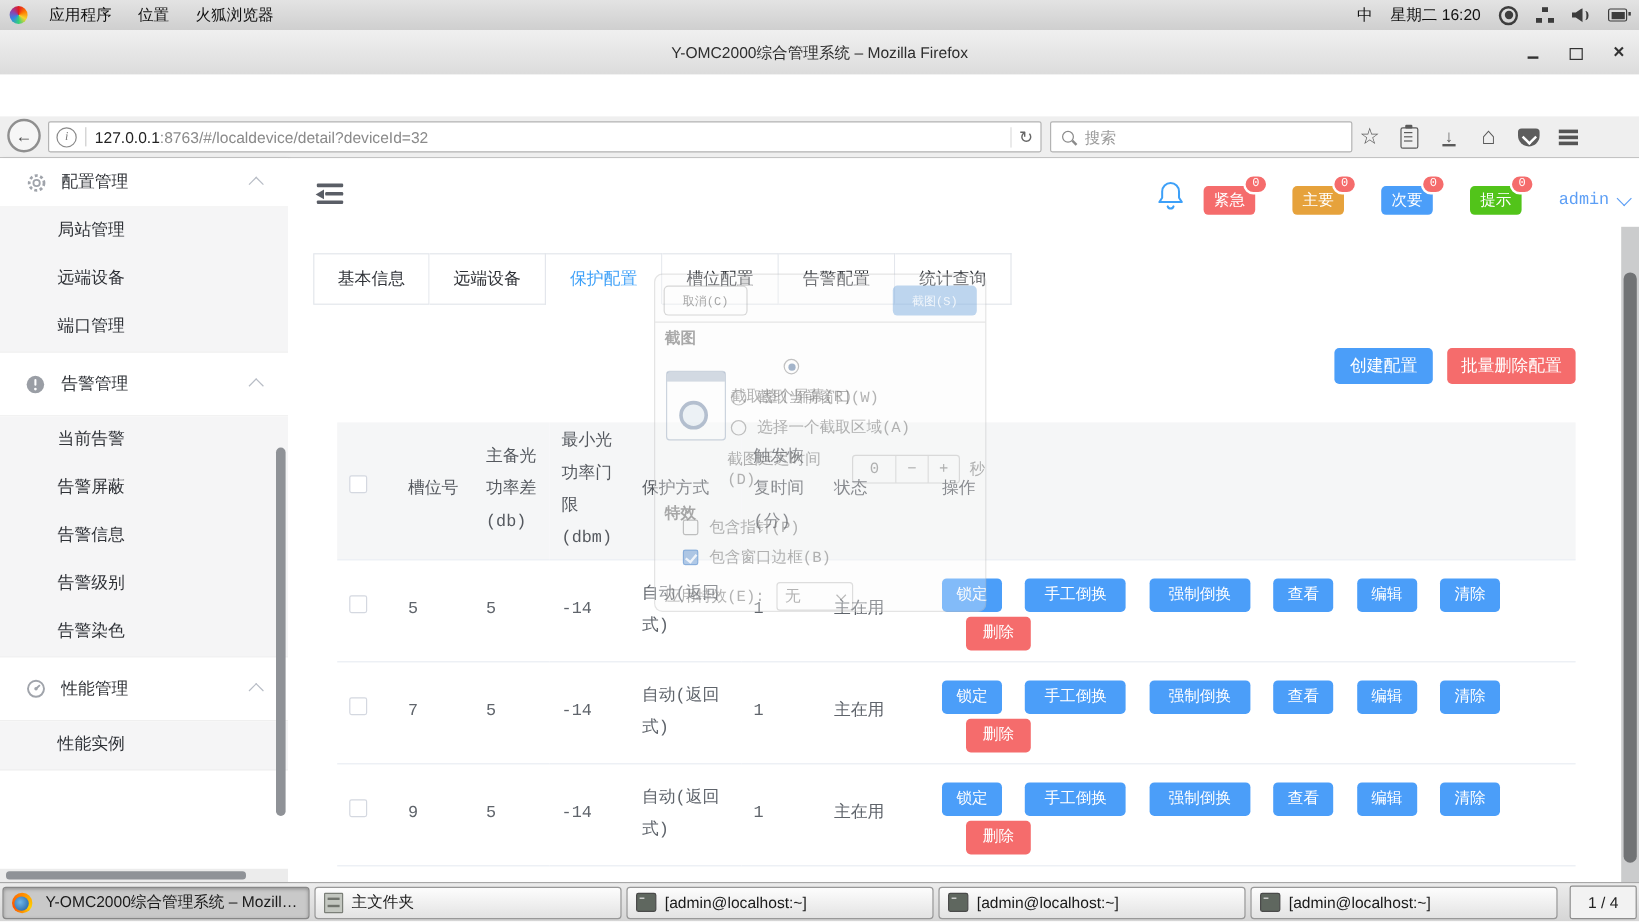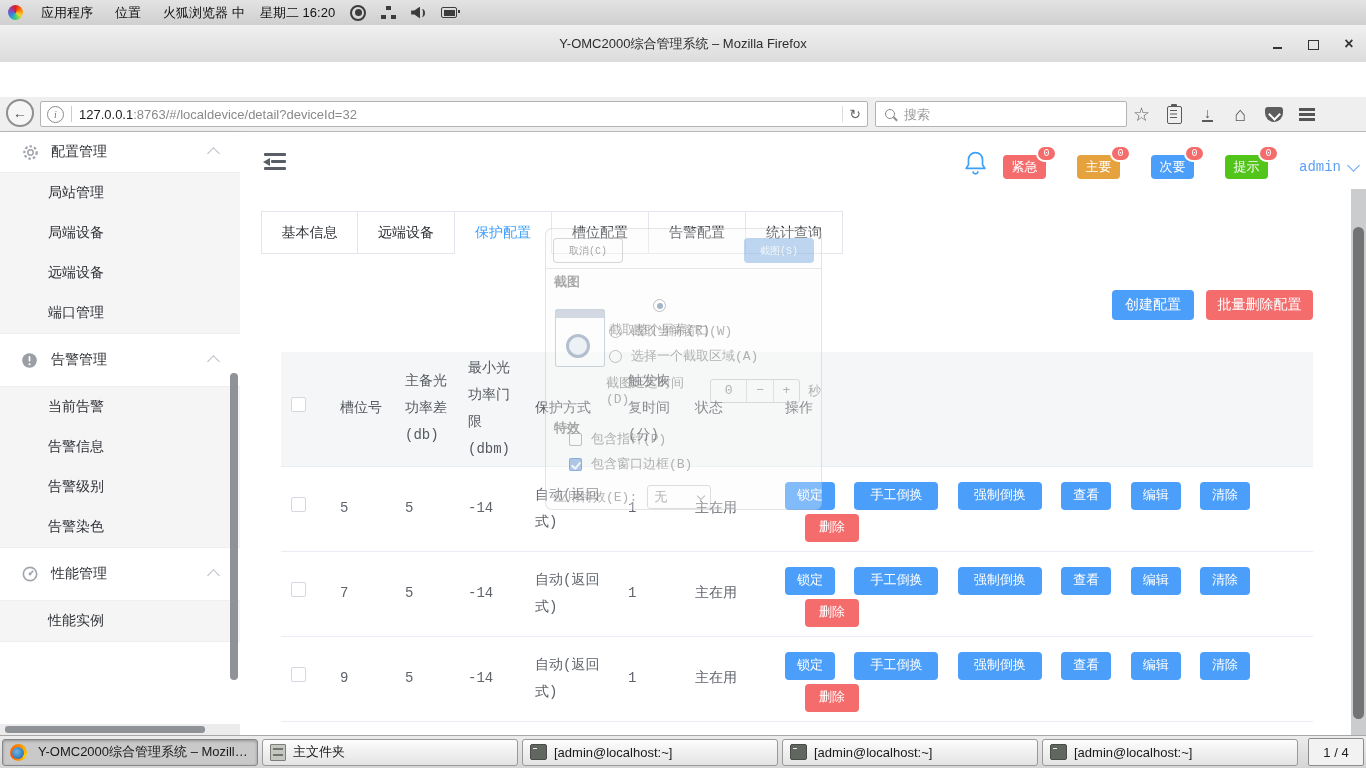--- a/index.html
+++ b/index.html
@@ -1,20 +1,20 @@
 <!DOCTYPE html>
 <html><head>
 <meta charset="utf-8">
 <style>
   html,body{margin:0;padding:0;}
   .screen{position:relative;width:1366px;height:768px;overflow:hidden;background:#fff;
           font-family:"Liberation Sans","DejaVu Sans",sans-serif;-webkit-font-smoothing:antialiased;}
   
   .syspanel{position:absolute;left:0;top:0;width:100%;height:26px;background:linear-gradient(#e3e3e3,#cfcfcf);
-            border-bottom:1px solid #a6a6a6;display:flex;align-items:center;justify-content:flex-start;
+            border-bottom:1px solid #a6a6a6;display:flex;align-items:center;justify-content:space-between;
             font-size:13px;color:#111;box-sizing:border-box;}
   .sp-left{display:flex;align-items:center;padding-left:8px;gap:14px;}
   .sp-right{display:flex;align-items:center;padding-right:10px;gap:15px;}
   .sp-menu{cursor:pointer;padding:0 4px;}
   .appmenu-icon{width:15px;height:15px;border-radius:50%;
       background:conic-gradient(#e01b24,#ff7800,#f6d32d,#33d17a,#3584e4,#9141ac,#e01b24);}
   .tray-target{width:12px;height:12px;border:2px solid #3c3c3c;border-radius:50%;position:relative;}
   .tray-target::after{content:"";position:absolute;inset:2.5px;background:#3c3c3c;border-radius:50%;}
   .tray-net{width:15px;height:13px;position:relative;}
   .tray-net::before{content:"";position:absolute;top:0;left:5px;width:5px;height:4px;background:#3c3c3c;}
@@ -257,37 +257,37 @@
           <svg width="19" height="19" viewBox="0 0 20 20">
               <circle cx="10" cy="10" r="6.5" fill="none" stroke="#a0a4ab" stroke-width="2.4" stroke-dasharray="2.6 2.2"></circle>
               <circle cx="10" cy="10" r="2.8" fill="none" stroke="#a0a4ab" stroke-width="1.6"></circle>
             </svg>
         </span>
         <span class="sglabel">配置管理</span>
         <span class="chev"></span>
       </div>
       <div class="sitems">
         <div class="sitem">局站管理</div>
-        <div class="sitem">局端设备</div>
         <div class="sitem">远端设备</div>
         <div class="sitem">端口管理</div>
       </div>
       <div class="sghead">
         <span class="sicon">
           <svg width="17" height="17" viewBox="0 0 20 20">
               <circle cx="10" cy="10" r="8.6" fill="#9a9ea5"></circle>
               <rect x="9" y="4.6" width="2" height="6.6" rx="1" fill="#fff"></rect>
               <circle cx="10" cy="14.4" r="1.3" fill="#fff"></circle>
             </svg>
         </span>
         <span class="sglabel">告警管理</span>
         <span class="chev"></span>
       </div>
       <div class="sitems">
         <div class="sitem">当前告警</div>
+        <div class="sitem">告警屏蔽</div>
         <div class="sitem">告警信息</div>
         <div class="sitem">告警级别</div>
         <div class="sitem">告警染色</div>
       </div>
       <div class="sghead">
         <span class="sicon">
           <svg width="18" height="18" viewBox="0 0 20 20">
               <circle cx="10" cy="10" r="7.4" fill="none" stroke="#a0a4ab" stroke-width="1.8"></circle>
               <path d="M10 10 L13.6 6.6" stroke="#a0a4ab" stroke-width="1.8" fill="none"></path>
               <circle cx="10" cy="10" r="1.6" fill="#a0a4ab"></circle>

